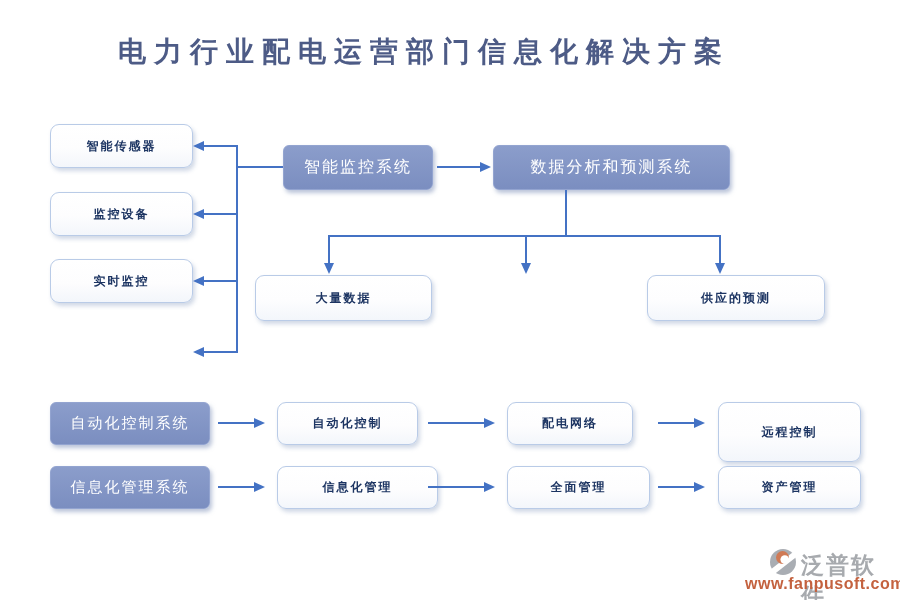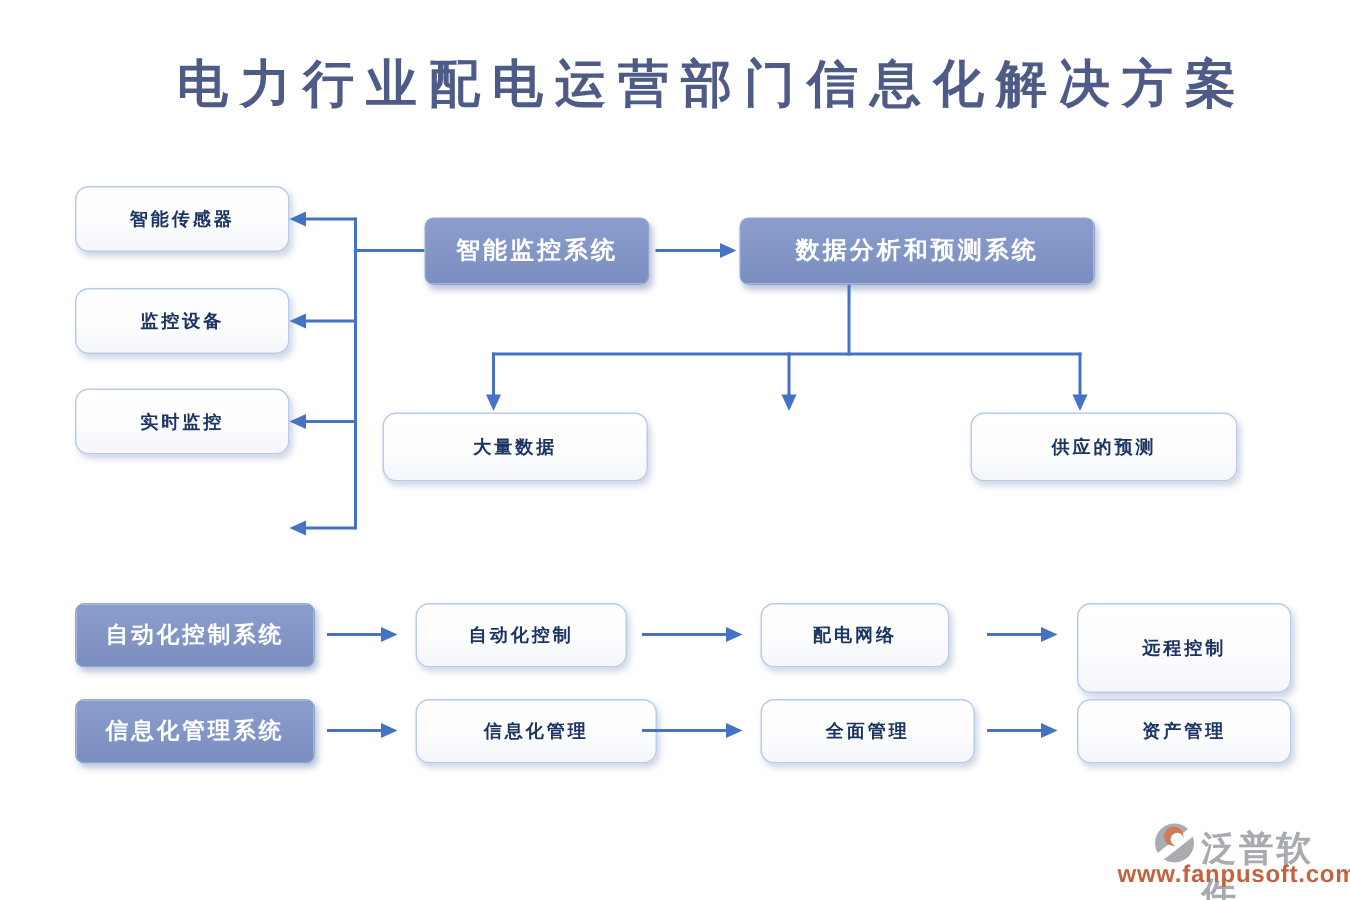--- a/index.html
+++ b/index.html
@@ -8,41 +8,41 @@
     --title:#4d5b86;
     --light-border:#b9cbe7;
     --filled:#8093c3;
   }
   html,body{margin:0;padding:0;background:#fff;}
   body{font-family:"Liberation Sans","DejaVu Sans",sans-serif;}
   .canvas{position:relative;width:900px;height:600px;background:#ffffff;overflow:hidden;}
 
   .title{
     position:absolute;left:118px;top:33px;
-    font-size:34px;font-weight:bold;letter-spacing:8px;
+    font-size:28px;font-weight:bold;letter-spacing:8px;
     color:var(--title);white-space:nowrap;
   }
 
   .node{
     position:absolute;display:flex;align-items:center;justify-content:center;
     box-sizing:border-box;white-space:nowrap;
   }
   .node-light{
     background:linear-gradient(180deg,#ffffff 0%,#fdfdfe 55%,#f3f6fb 100%);
     border:1px solid var(--light-border);
     border-radius:9px;
     box-shadow:2px 3px 4px rgba(150,168,200,0.45);
     color:var(--navy);font-weight:bold;font-size:12px;letter-spacing:2px;
   }
   .node-filled{
     background:linear-gradient(180deg,#8b9dcb 0%,#7b8ec0 100%);
     border:1px solid #93a4d0;
     border-radius:6px;
     box-shadow:2px 3px 4px rgba(130,148,185,0.55);
-    color:#ffffff;font-weight:bold;font-size:16px;letter-spacing:2px;
+    color:#ffffff;font-weight:normal;font-size:16px;letter-spacing:2px;
   }
 
   .hline{position:absolute;height:2px;background:var(--accent);}
   .vline{position:absolute;width:2px;background:var(--accent);}
   .ah-left{position:absolute;width:0;height:0;
     border-top:5px solid transparent;border-bottom:5px solid transparent;
     border-right:11px solid var(--accent);}
   .ah-right{position:absolute;width:0;height:0;
     border-top:5px solid transparent;border-bottom:5px solid transparent;
     border-left:11px solid var(--accent);}

